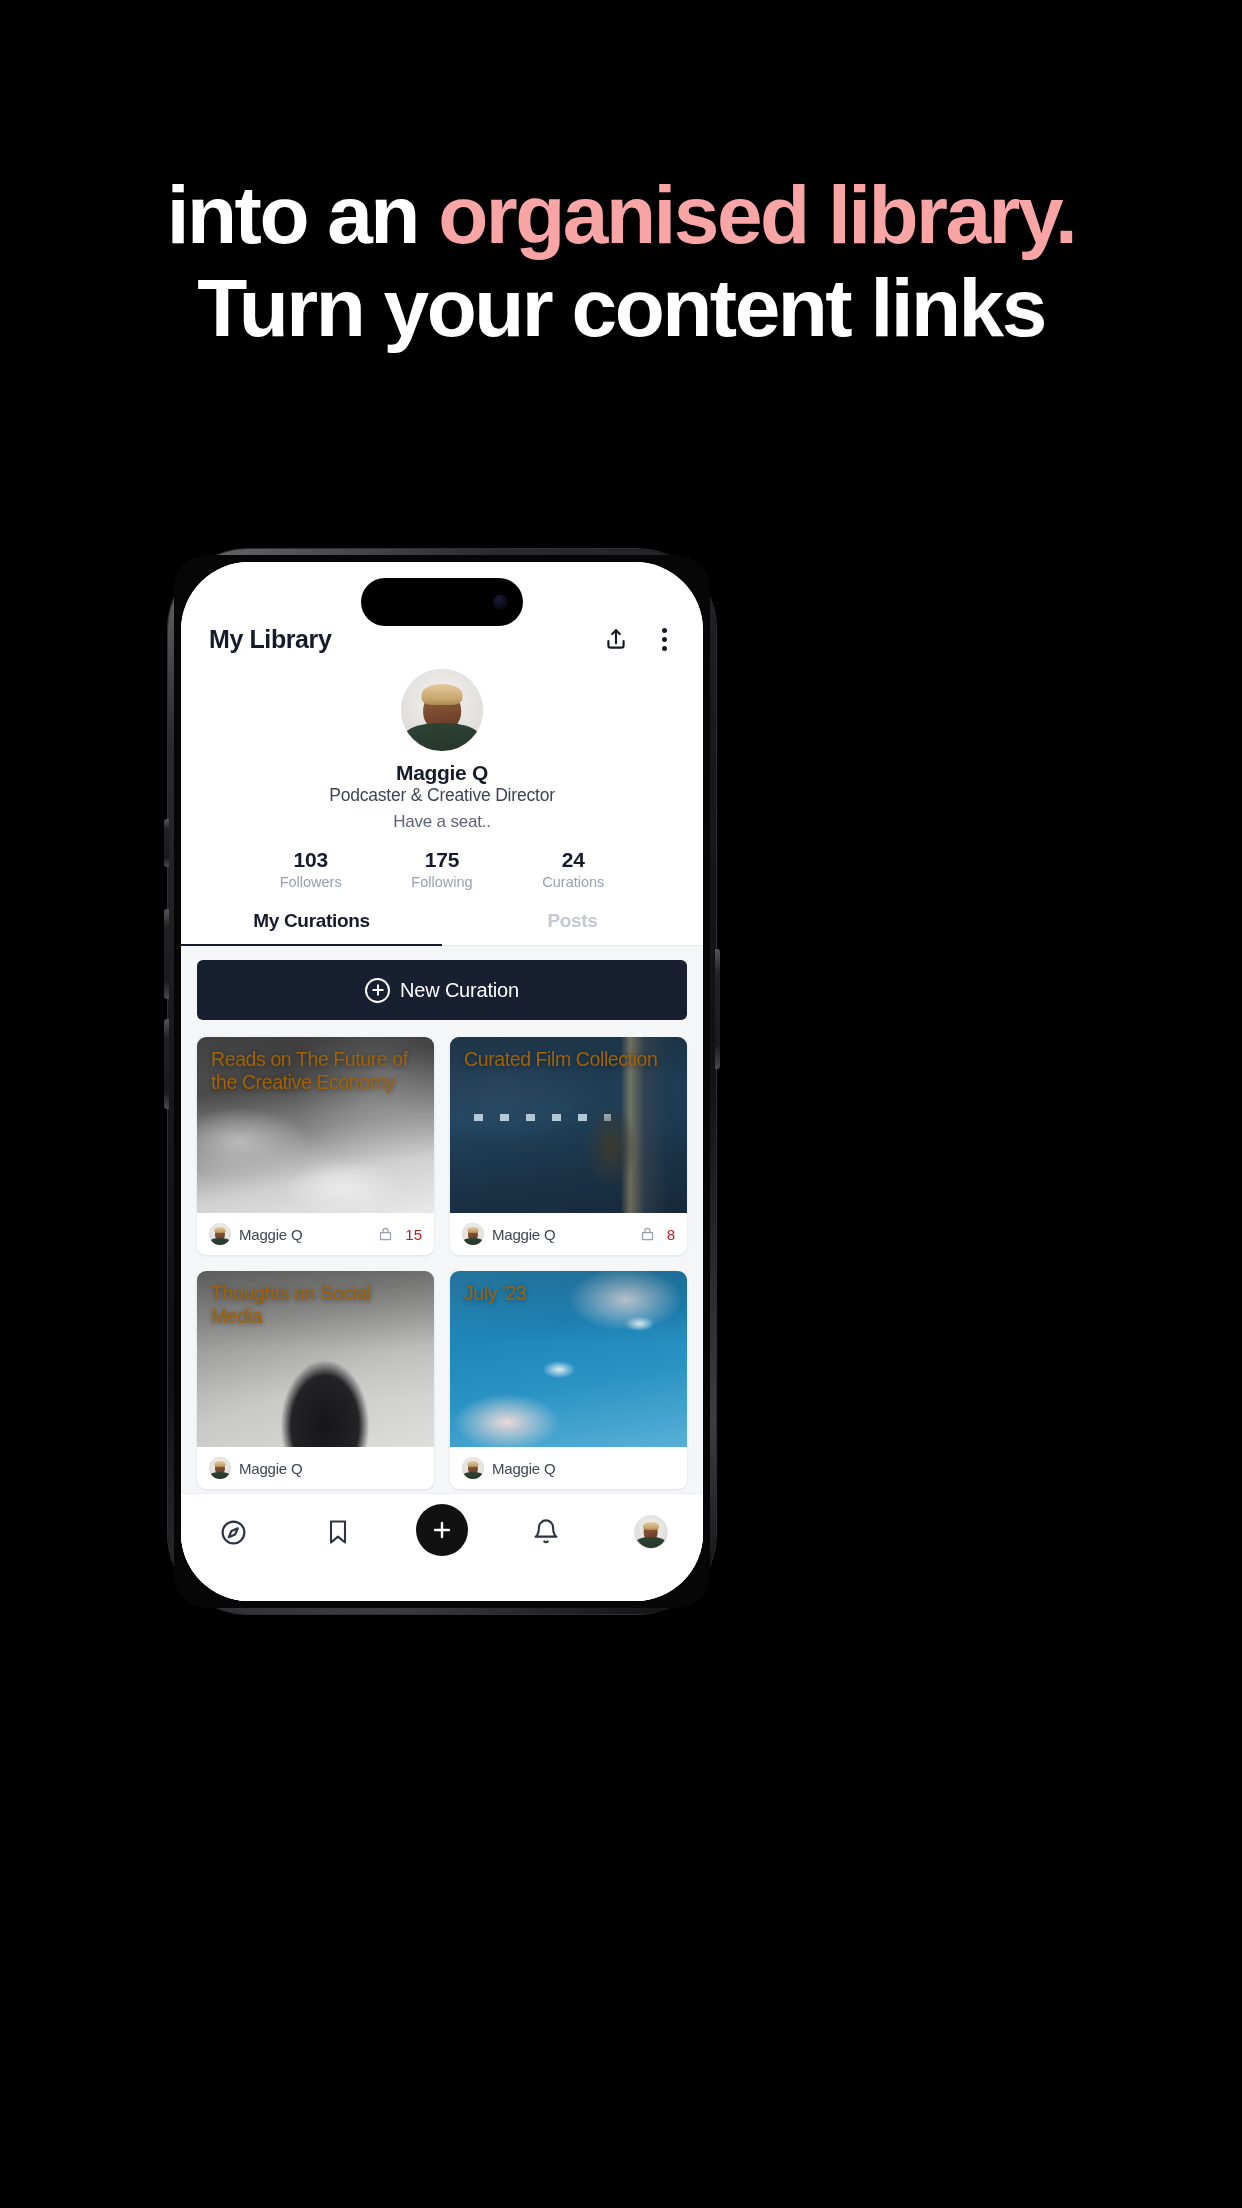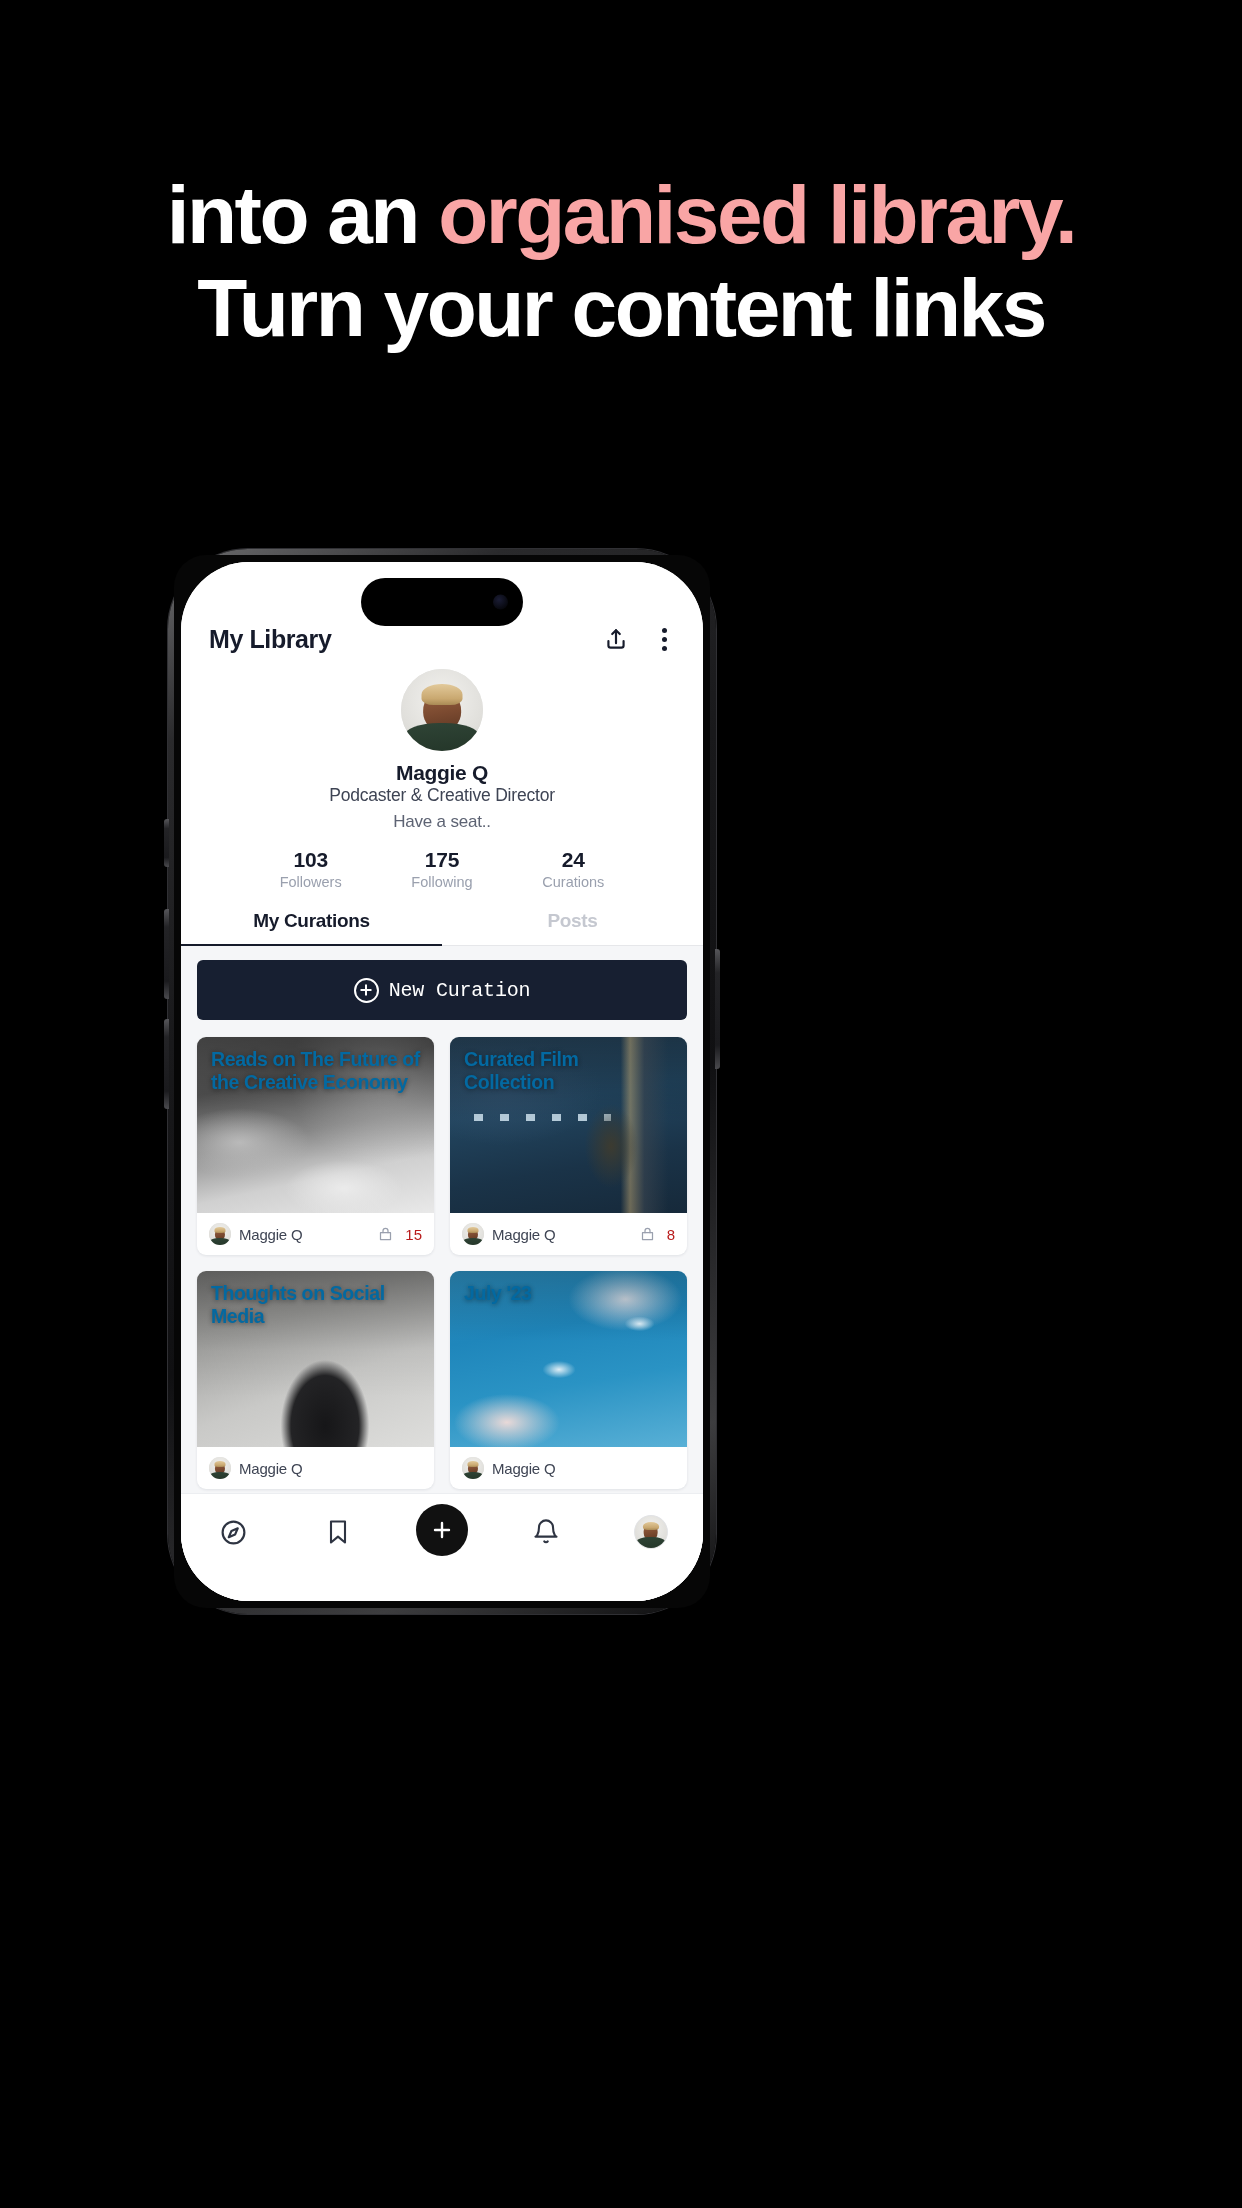--- a/index.html
+++ b/index.html
@@ -220,21 +220,20 @@
     display: flex;
     align-items: center;
     justify-content: center;
     gap: 10px;
     color: #ffffff;
     font-size: 20px;
     font-weight: 500;
     letter-spacing: -0.2px;
     border: none;
     cursor: pointer;
-    font-family: Liberation Mono, monospace;
   }
   .plus-circle {
     width: 25px; height: 25px;
     border-radius: 50%;
     border: 2px solid #ffffff;
     position: relative;
     flex: none;
   }
   .plus-circle::before, .plus-circle::after {
     content: "";
@@ -259,23 +258,23 @@
   }
   .card-cover {
     position: relative;
     height: 176px;
     overflow: hidden;
   }
   .card-cover-inner { position: absolute; inset: 0; }
   .card-title {
     position: absolute;
     top: 11px; left: 14px; right: 14px;
-    color: #0369a1;
+    color: #a16207;
     font-size: 19.5px;
-    font-weight: 700;
+    font-weight: 400;
     line-height: 1.2;
     letter-spacing: -0.4px;
     text-shadow: 0 1px 5px rgba(0,0,0,0.45);
     z-index: 3;
   }
   .card-foot {
     height: 42px;
     display: flex;
     align-items: center;
     justify-content: space-between;

